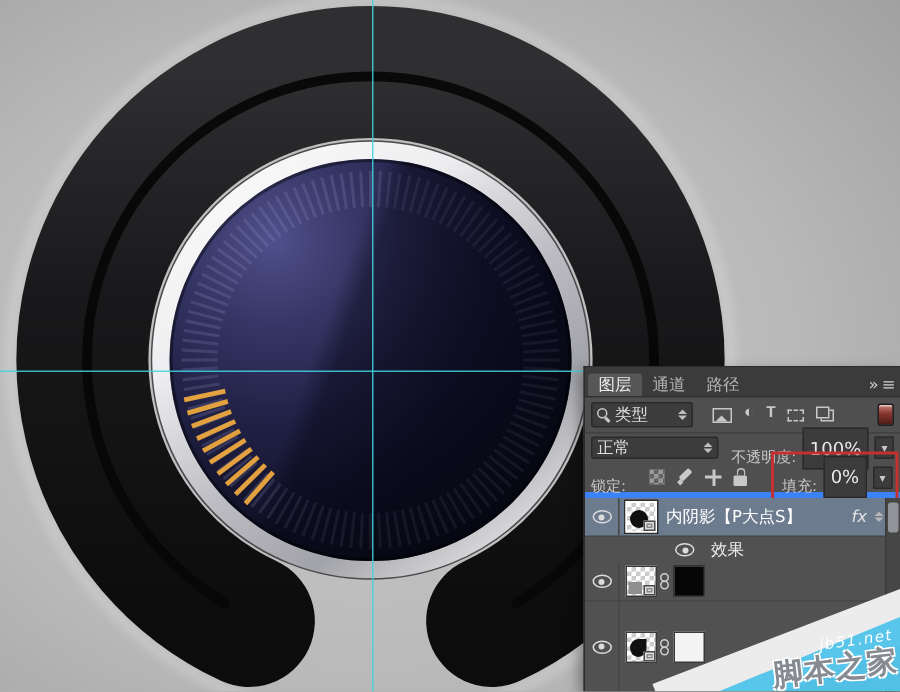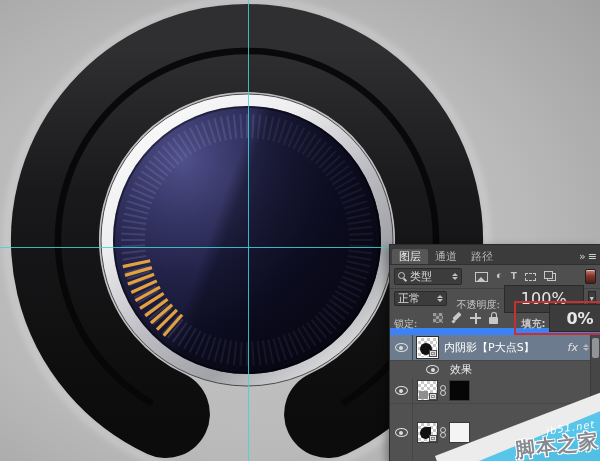--- a/index.html
+++ b/index.html
@@ -55,44 +55,44 @@
     border:1px solid #c8c8c8;background:#4f4f4f;box-sizing:border-box;}
   .ic-toggle{margin-left:auto;width:9px;height:13px;border:1px solid #1f1f1f;border-radius:2px;
     background:linear-gradient(180deg,#c8837a 0%,#86352c 45%,#4e1d18 100%);
     box-shadow:inset 0 1px 0 rgba(255,255,255,.55);}
 
   .blendrow{height:19px;display:flex;align-items:center;padding:0 4px;gap:4px;flex:none;}
   .mode-dd{width:86px;height:15px;text-align:center;}
   .small-label{color:#c9c9c9;font-size:10px;white-space:nowrap;margin-top:12px;}
   .op-label{margin-left:5px;}
   .val-box{background:#3c3c3c;border:1px solid #2a2a2a;height:28px;display:flex;align-items:center;
-    padding:0 16px;font-size:16px;color:#e8e8e8;box-sizing:border-box;}
+    padding:0 4px;font-size:12px;color:#e8e8e8;box-sizing:border-box;}
   .arr-box{background:#3c3c3c;border:1px solid #2a2a2a;height:15px;width:13px;display:flex;
     align-items:center;justify-content:center;font-size:8px;color:#c8c8c8;box-sizing:border-box;}
 
   .lockrow{height:20px;display:flex;align-items:center;padding:0 4px;gap:16px;flex:none;
-    border-bottom:7px solid #3b82f6;}
+    border-bottom:4px solid #3b82f6;}
   .lock-icons{display:flex;align-items:center;gap:8px;}
   .ic-checker{width:10px;height:10px;background-color:#9a9a9a;
     background-image:linear-gradient(45deg,#5f5f5f 25%,transparent 25%,transparent 75%,#5f5f5f 75%),
       linear-gradient(45deg,#5f5f5f 25%,transparent 25%,transparent 75%,#5f5f5f 75%);
     background-size:6px 6px;background-position:0 0,3px 3px;}
   .ic-brush{width:11px;height:12px;position:relative;}
   .ic-brush::before{content:"";position:absolute;left:4px;top:0;width:4px;height:9px;background:#c8c8c8;
     border-radius:1px;transform:rotate(45deg);}
   .ic-brush::after{content:"";position:absolute;left:1px;top:8px;width:3px;height:3px;background:#c8c8c8;
     transform:rotate(45deg);}
   .ic-move{width:11px;height:11px;position:relative;}
   .ic-move::before{content:"";position:absolute;left:0;top:4.5px;width:11px;height:2px;background:#c8c8c8;}
   .ic-move::after{content:"";position:absolute;left:4.5px;top:0;width:2px;height:11px;background:#c8c8c8;}
   .ic-lock{width:9px;height:7px;background:#c8c8c8;border-radius:1px;position:relative;margin-top:5px;}
   .ic-lock::before{content:"";position:absolute;top:-5px;left:1.5px;width:6px;height:5px;
     border:1.5px solid #c8c8c8;border-bottom:none;border-radius:3px 3px 0 0;box-sizing:border-box;}
   .fill-group{margin-left:auto;display:flex;align-items:center;gap:4px;
-    border:2px solid var(--accent-red,#c53030);padding:1px 2px 1px 5px;font-weight:bold;}
+    border:2px solid var(--accent-red,#c53030);padding:1px 2px 1px 5px;}
 
   .layerlist{flex:1;background:#515151;position:relative;overflow:hidden;
     display:flex;flex-direction:column;}
   .lrow{display:flex;align-items:center;border-bottom:1px solid #474747;padding-right:11px;flex:none;}
   .lrow.main{height:25px;}
   .lrow.sub{height:17px;border-bottom:none;}
   .lrow.selected{background:var(--selected-row,#6d7b8e);}
   .lrow.last{flex:1;border-bottom:none;}
   .eye-cell{width:22px;align-self:stretch;border-right:1px solid #454545;display:flex;
     align-items:center;justify-content:center;flex:none;}
@@ -401,21 +401,21 @@
       </div>
       <div class="thumb sel-frame">
         <span class="blob-circle"></span>
         <span class="badge"></span>
       </div>
       <span class="lname">内阴影【P大点S】</span>
       <span class="fx-label">fx</span>
       <span class="fx-chevron"></span>
     </div>
 
-    <div class="lrow sub" style="padding-left:36px;">
+    <div class="lrow sub" style="padding-left:60px;">
       <span class="sub-eye">
         <span class="eye"></span>
       </span>
       <span class="lname">效果</span>
     </div>
 
 
 
     <div class="lrow main">
       <div class="eye-cell">

